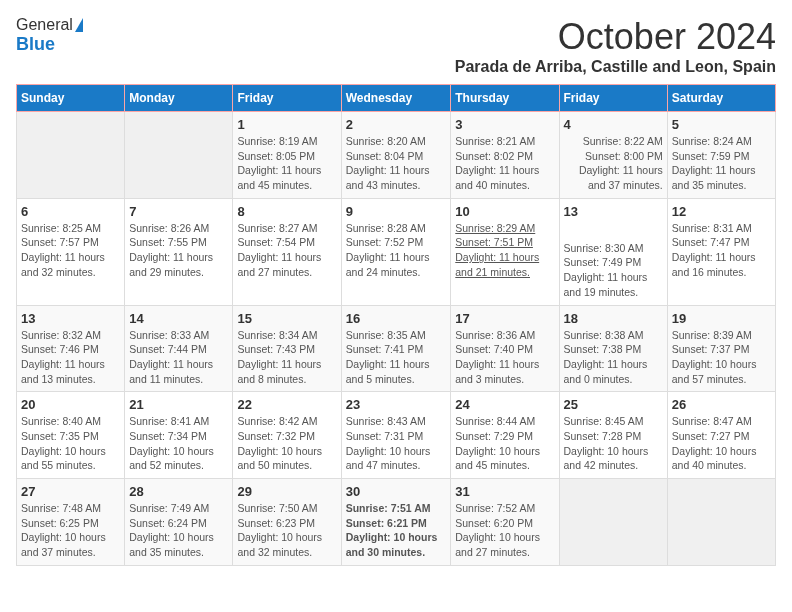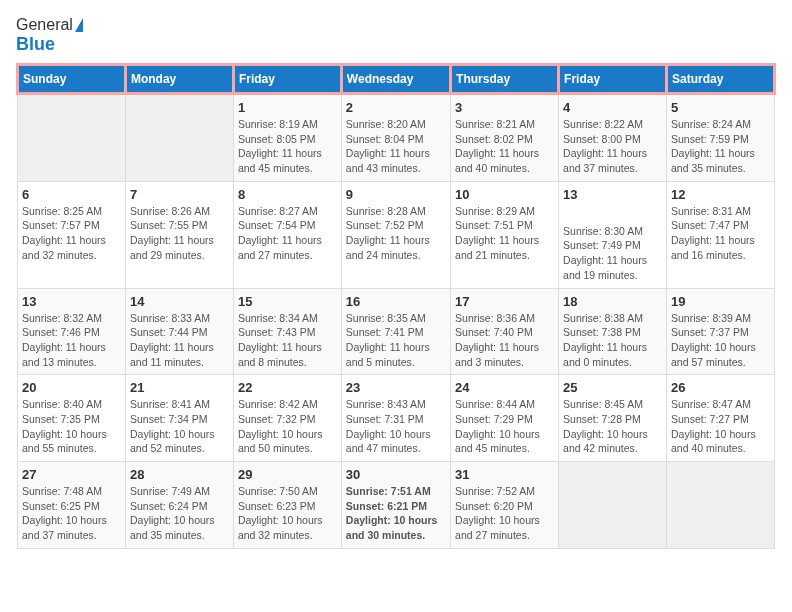--- a/index.html
+++ b/index.html
@@ -64,21 +64,21 @@
     }
     .calendar-table thead tr {
       background: #1a7ac7;
       color: #fff;
     }
     .calendar-table thead th {
       padding: 6px 4px;
       text-align: left;
       font-size: 12px;
       font-weight: bold;
-      border: 3px solid #fca5a5;
+      border: 1px solid #fca5a5;
     }
     .calendar-table tbody tr {
       border-bottom: 1px solid #ccc;
     }
     .calendar-table tbody tr:nth-child(odd) {
       background: #f9f9f9;
     }
     .calendar-table tbody tr:nth-child(even) {
       background: #fff;
     }
@@ -108,20 +108,24 @@
 </head>
 <body>
 
 <div class="header-area">
   <div class="logo">
     <div class="logo-row">
       <span class="logo-text-general">General</span>
       <span class="logo-icon"></span>
     </div>
     <span class="logo-text-blue">Blue</span>
+  </div>
+  <div class="title-area">
+    <div class="month-title">October 2024</div>
+    <div class="location-title">Parada de Arriba, Castille and Leon, Spain</div>
   </div>
 </div>
 
 <table class="calendar-table">
   <thead>
     <tr>
     <th>Sunday</th>
         <th>Monday</th>
         <th>Friday</th>
         <th>Wednesday</th>
@@ -147,21 +151,21 @@
 Daylight: 11 hours and 43 minutes.</div>
         </td>
         <td>
           <span class="day-number">3</span>
           <div class="day-detail" style="white-space: pre-line;">Sunrise: 8:21 AM
 Sunset: 8:02 PM
 Daylight: 11 hours and 40 minutes.</div>
         </td>
         <td>
           <span class="day-number">4</span>
-          <div class="day-detail" style="white-space: pre-line;">Sunrise: 8:22 AM
+          <div class="day-detail" style="white-space: pre-line; text-align: right;">Sunrise: 8:22 AM
 Sunset: 8:00 PM
 Daylight: 11 hours and 37 minutes.</div>
         </td>
         <td>
           <span class="day-number">5</span>
           <div class="day-detail" style="white-space: pre-line;">Sunrise: 8:24 AM
 Sunset: 7:59 PM
 Daylight: 11 hours and 35 minutes.</div>
         </td>
       </tr>
@@ -185,21 +189,21 @@
 Daylight: 11 hours and 27 minutes.</div>
         </td>
         <td>
           <span class="day-number">9</span>
           <div class="day-detail" style="white-space: pre-line;">Sunrise: 8:28 AM
 Sunset: 7:52 PM
 Daylight: 11 hours and 24 minutes.</div>
         </td>
         <td>
           <span class="day-number">10</span>
-          <div class="day-detail" style="white-space: pre-line;">Sunrise: 8:29 AM
+          <div class="day-detail" style="white-space: pre-line; text-decoration: underline;">Sunrise: 8:29 AM
 Sunset: 7:51 PM
 Daylight: 11 hours and 21 minutes.</div>
         </td>
         <td>
           <span class="day-number">13</span>
           <div class="day-detail" style="white-space: pre-line; margin-top: 22px;">Sunrise: 8:30 AM
 Sunset: 7:49 PM
 Daylight: 11 hours and 19 minutes.</div>
         </td>
         <td>

